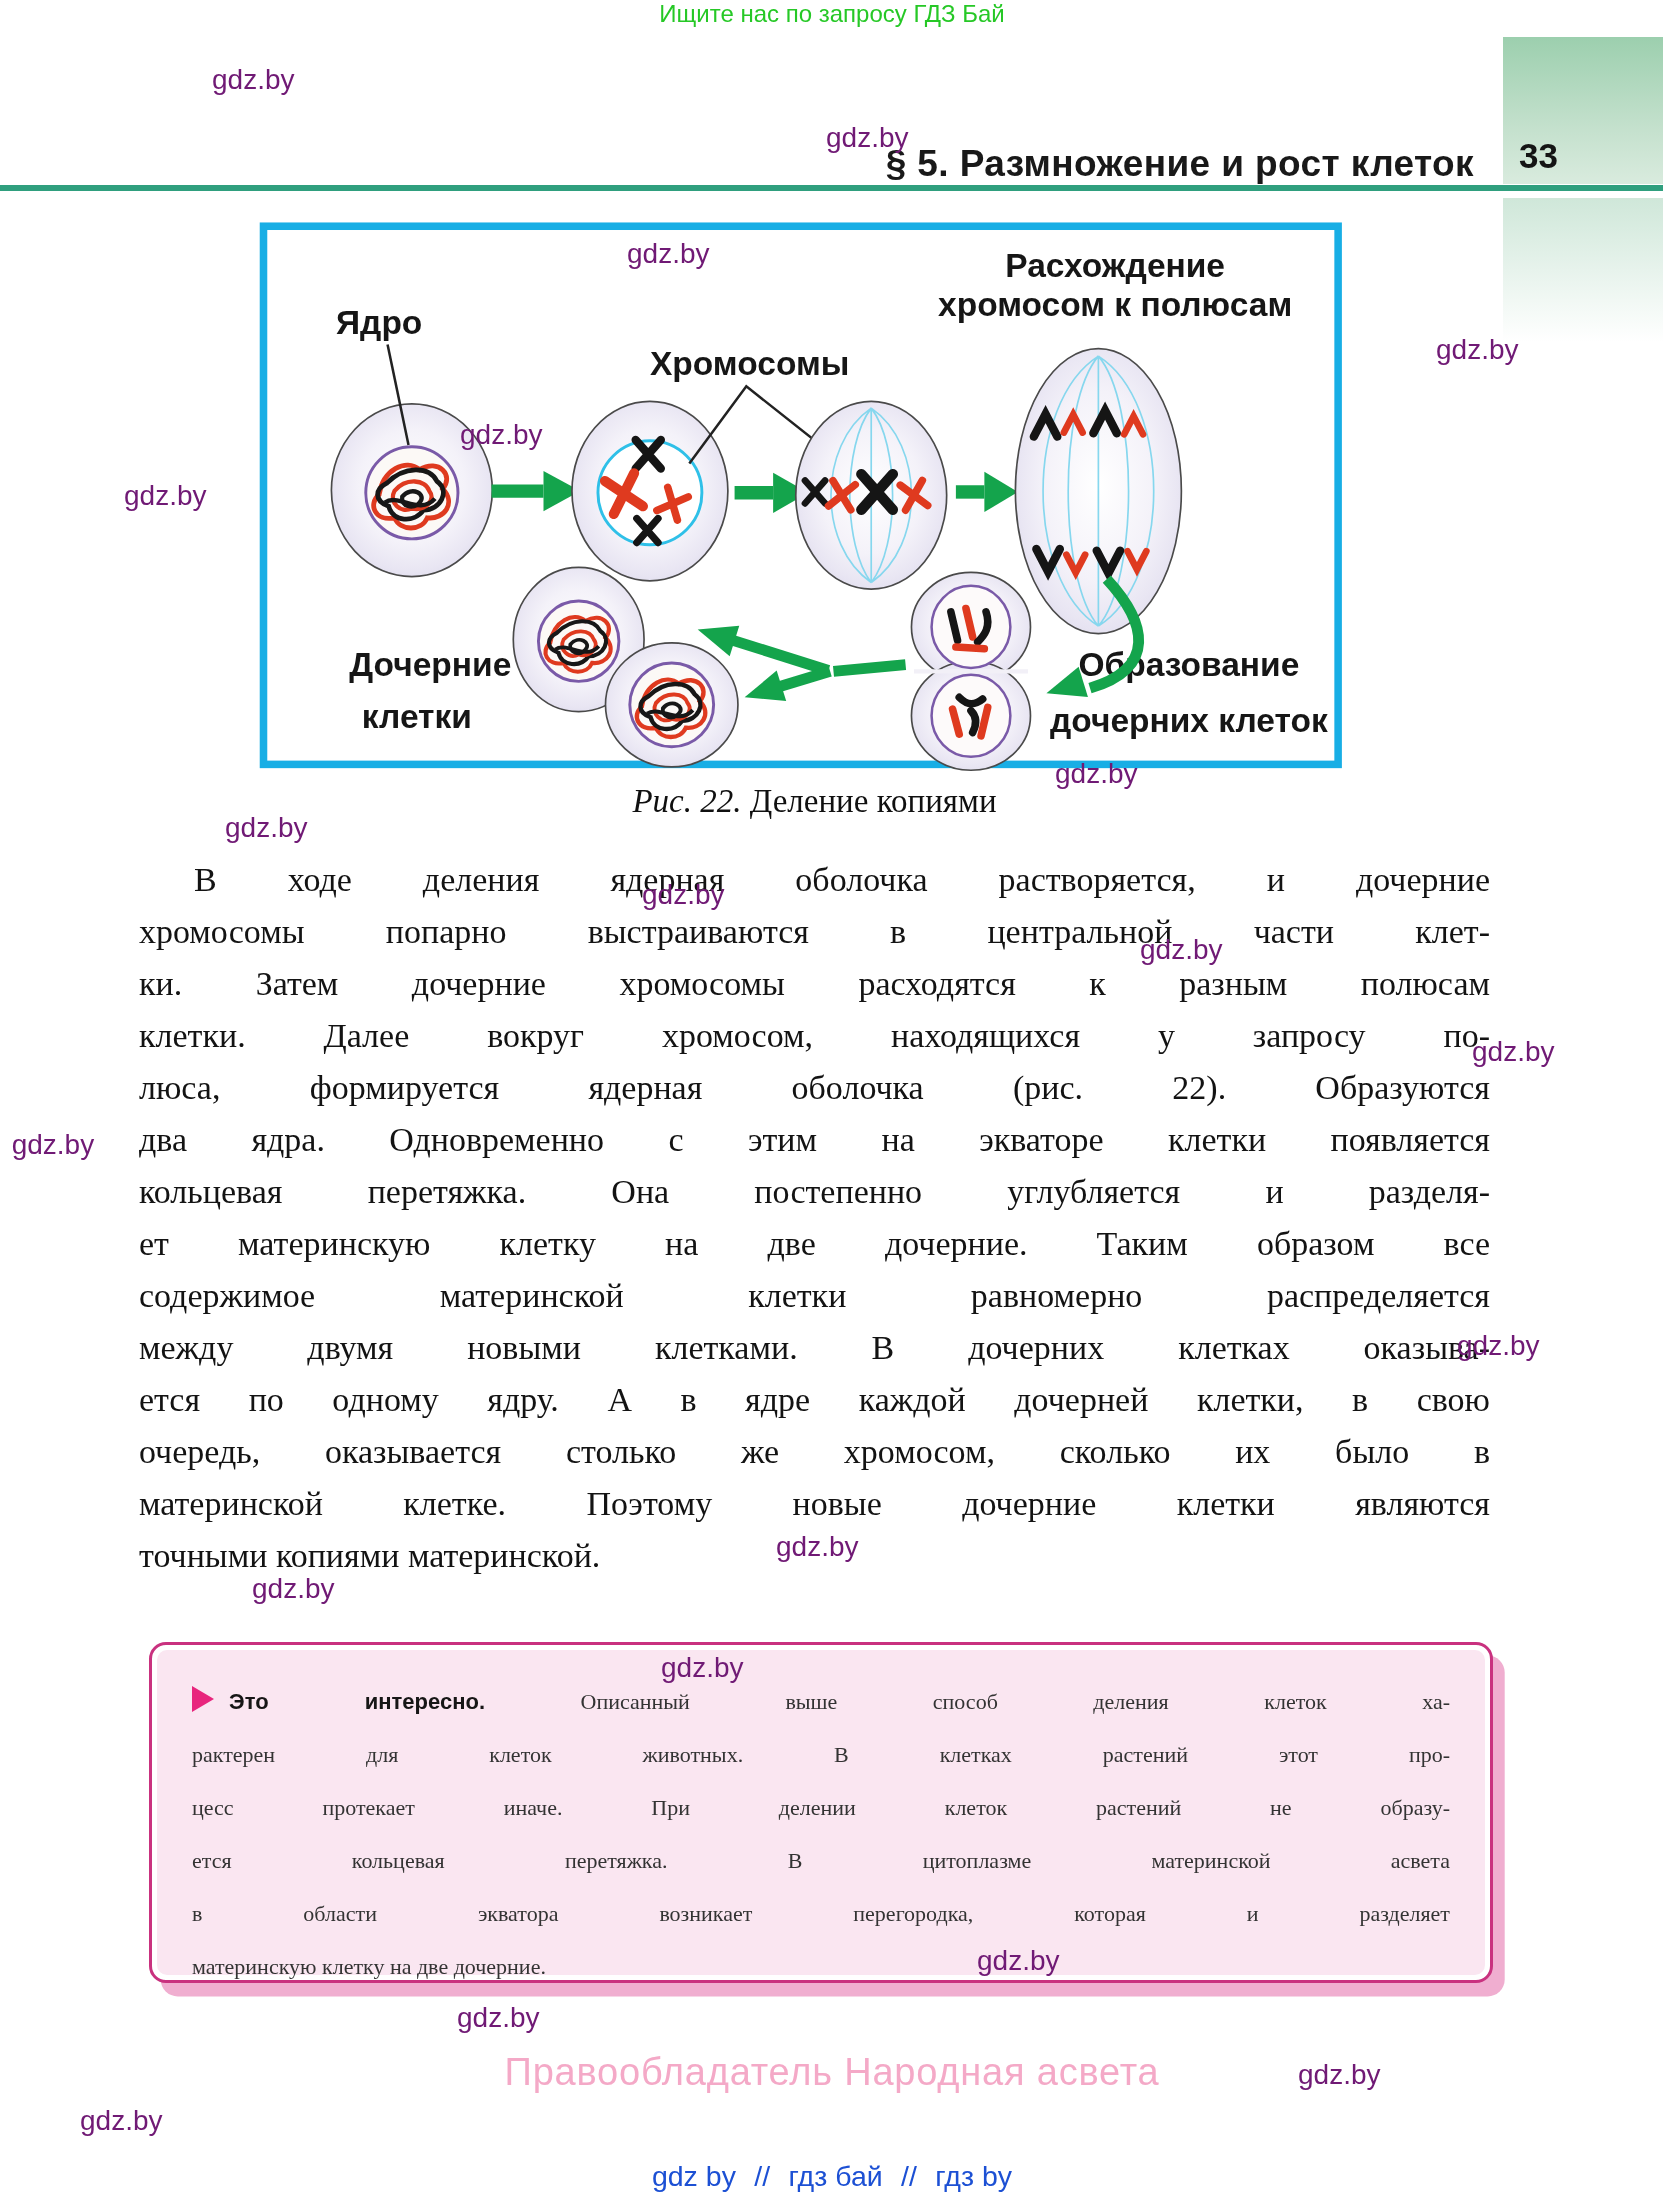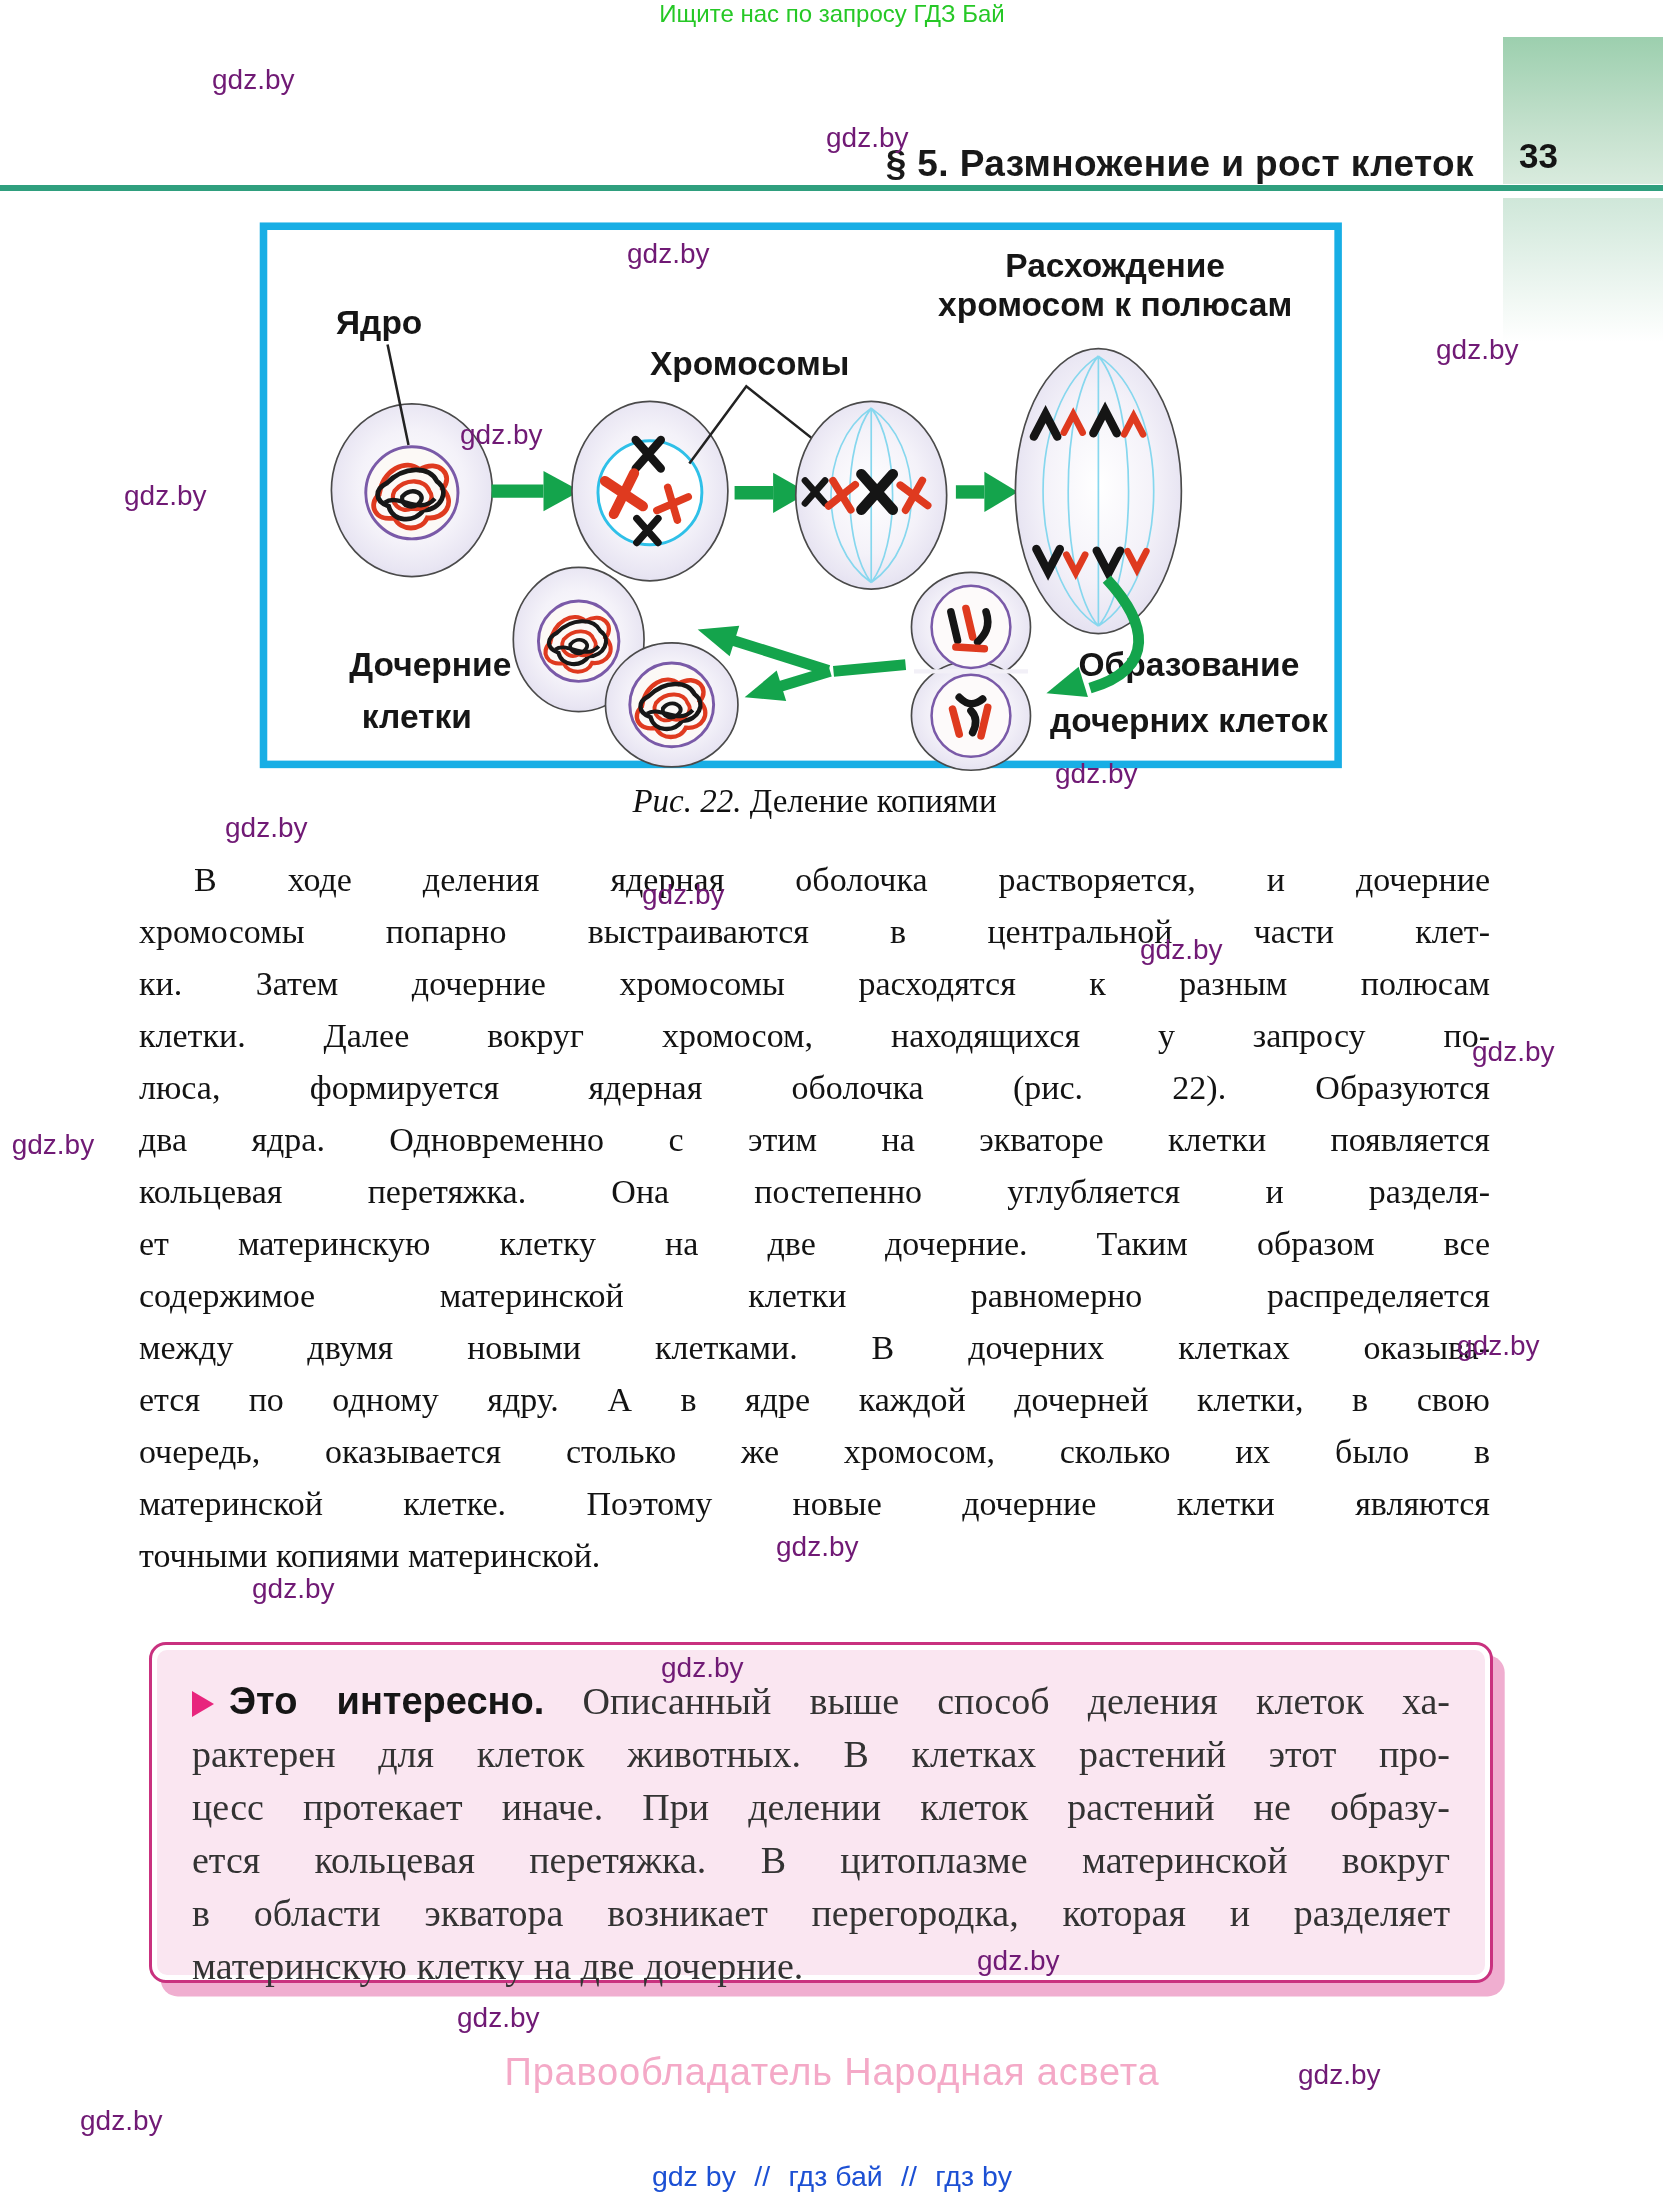--- a/index.html
+++ b/index.html
@@ -21,21 +21,21 @@
   .fig-caption .cap-num{font-style:italic;}
   .body-text{position:absolute;left:139px;top:854px;width:1351px;
           font-family:"Liberation Serif",serif;font-size:34px;line-height:52px;color:#131313;z-index:2;}
   .bline{text-align:justify;text-align-last:justify;}
   .bline:first-child{text-indent:55px;}
   .bline:last-child{text-align:justify;text-align-last:left;}
   .pink-box{position:absolute;left:149px;top:1642px;width:1338px;height:335px;background:#ffffff;
           border:3.4px solid #c9317f;border-radius:17px;box-shadow:11.7px 13.4px 0 #f0aed0;z-index:2;}
   .pink-box-inner{position:absolute;left:5px;top:5px;right:5px;bottom:5px;background:#fae6f1;
           border-radius:10px;padding:25px 35px 0 35px;box-sizing:border-box;
-          font-family:"Liberation Serif",serif;font-size:38px;line-height:53px;color:#333333;}
+          font-family:"Liberation Serif",serif;font-size:22px;line-height:53px;color:#333333;}
   .box-line{text-align:justify;text-align-last:justify;}
   .box-lines .box-line:last-child{text-align-last:left;}
   .box-head{font-family:"Liberation Sans",sans-serif;font-weight:700;color:#161616;}
   .tri-marker{display:inline-block;width:0;height:0;border-left:22.6px solid #e8257d;
           border-top:13.4px solid transparent;border-bottom:13.4px solid transparent;
           margin-right:15px;vertical-align:-2.5px;}
   .wm{position:absolute;font-size:28px;color:#701a75;z-index:50;white-space:nowrap;}
   .copyright{position:absolute;left:0;top:2051px;width:100%;text-align:center;
           font-size:38px;color:#f4a9c7;letter-spacing:0.8px;z-index:2;}
   .bottom-links{position:absolute;left:0;top:2160px;width:100%;text-align:center;
@@ -213,21 +213,21 @@
       <div class="bline">материнской клетке. Поэтому новые дочерние клетки являются</div>
       <div class="bline">точными копиями материнской.</div>
     </div>
 
   <div class="pink-box">
     <div class="pink-box-inner">
       <div class="box-line"><span class="tri-marker"></span><span class="box-head">Это интересно.</span><span> Описанный выше способ деления клеток ха-</span></div>
       <div class="box-lines">
           <div class="box-line">рактерен для клеток животных. В клетках растений этот про-</div>
           <div class="box-line">цесс протекает иначе. При делении клеток растений не образу-</div>
-          <div class="box-line">ется кольцевая перетяжка. В цитоплазме материнской вокруг</div>
+          <div class="box-line">ется кольцевая перетяжка. В цитоплазме материнской асвета</div>
           <div class="box-line">в области экватора возникает перегородка, которая и разделяет</div>
           <div class="box-line">материнскую клетку на две дочерние.</div>
         </div>
     </div>
   </div>
 
   <div class="copyright">Правообладатель Народная асвета</div>
 
   <div class="bottom-links"><span>gdz by</span><span>//</span><span>гдз бай</span><span>//</span><span>гдз by</span></div>
 

